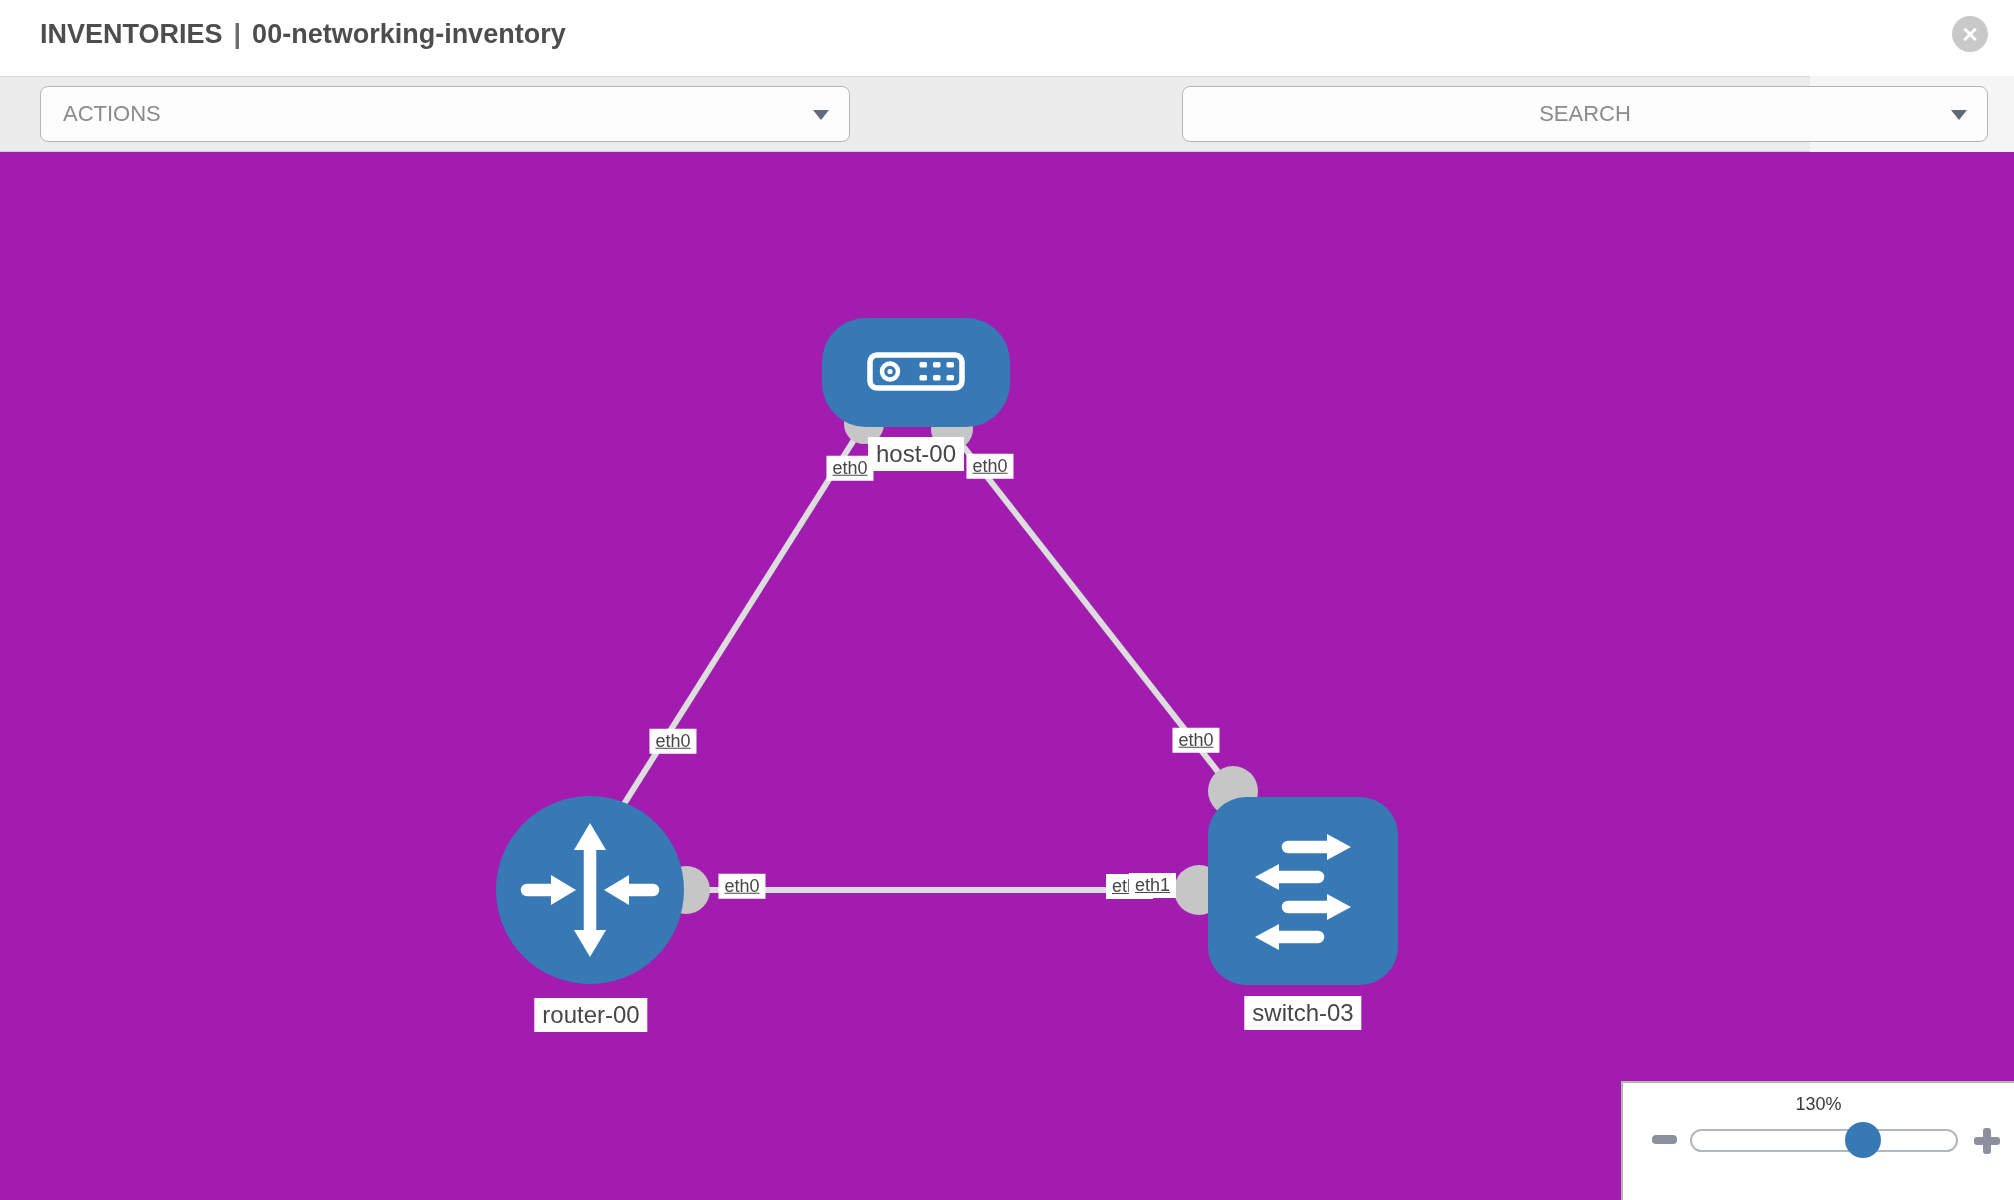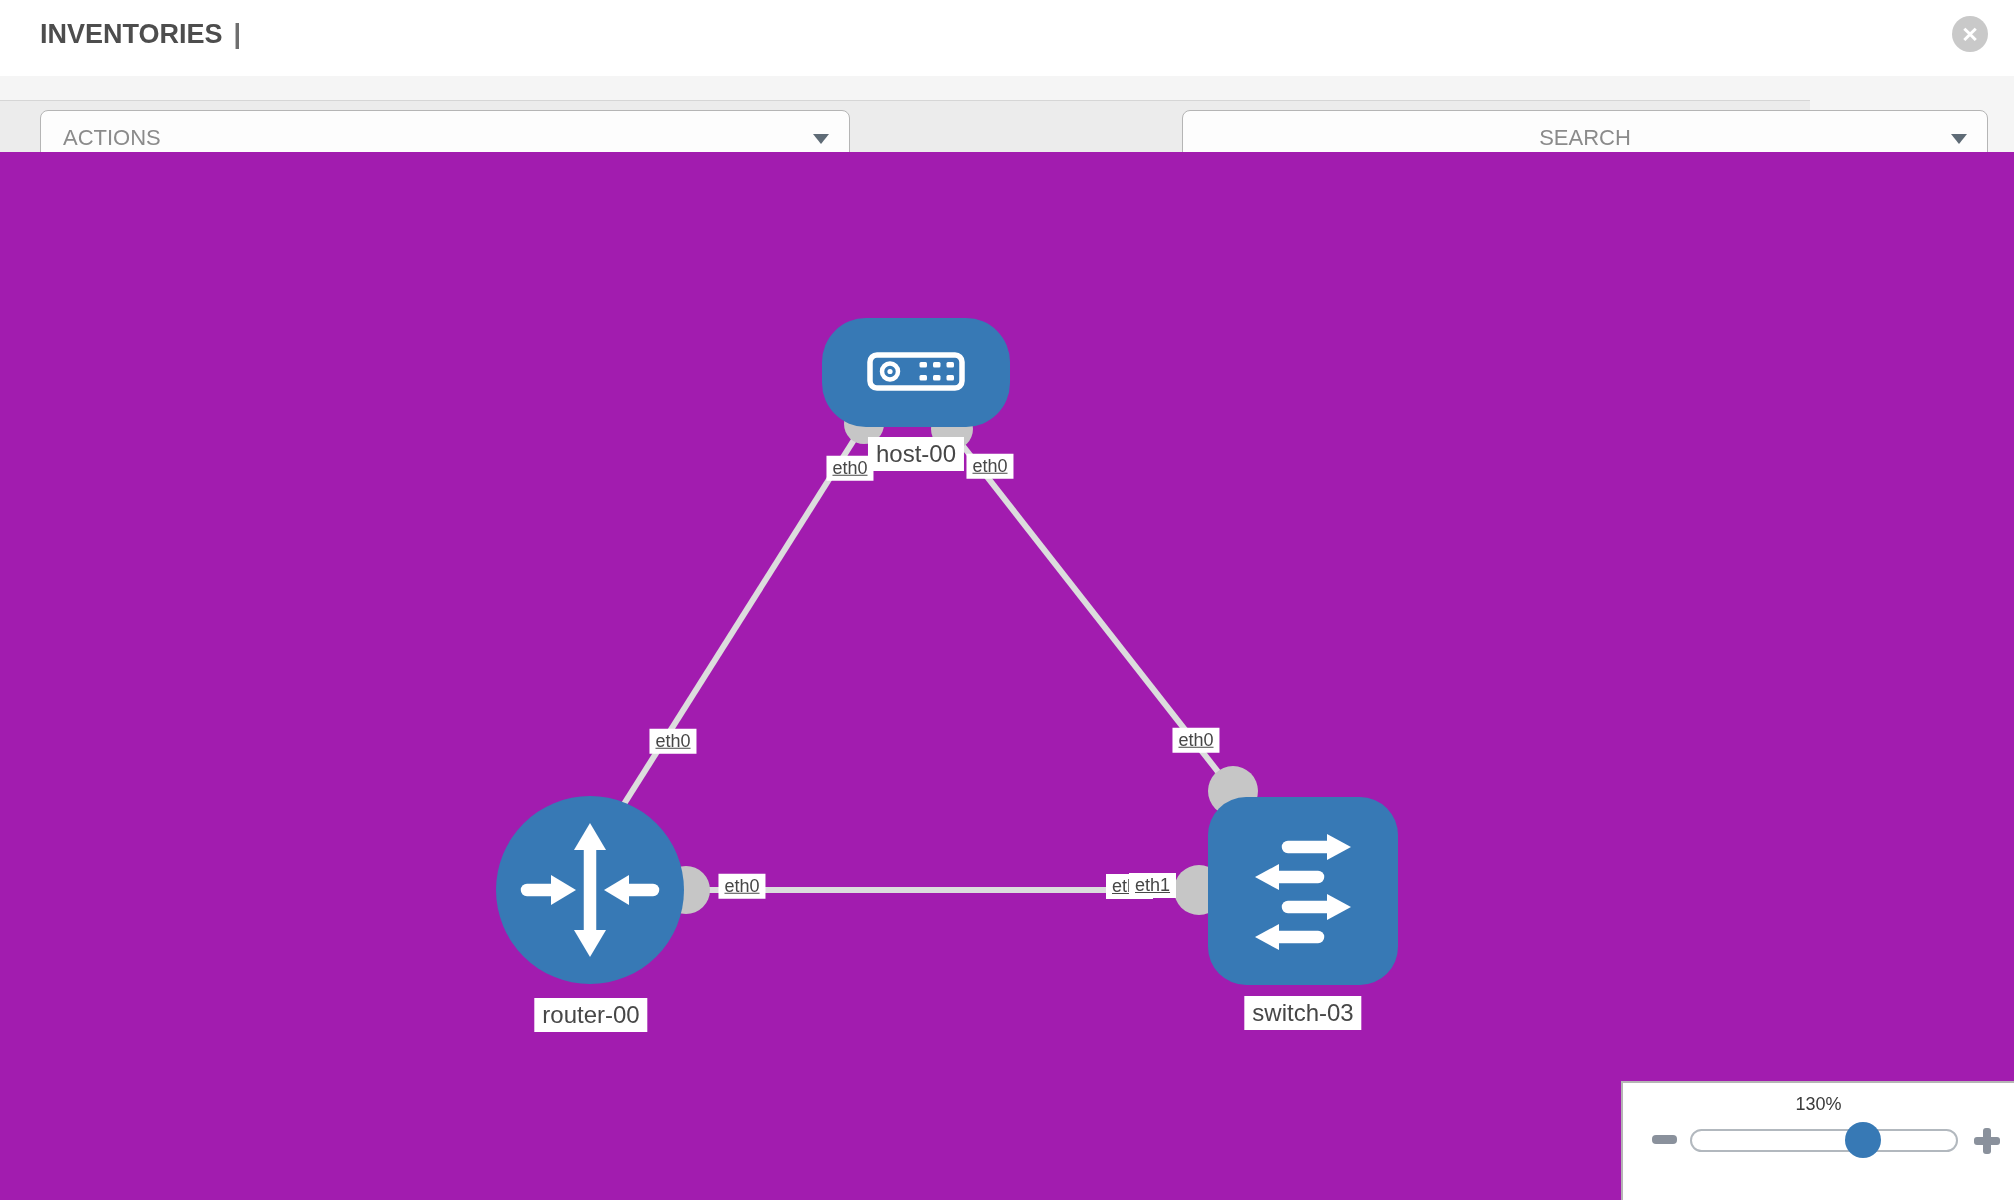--- a/index.html
+++ b/index.html
@@ -15,21 +15,21 @@
   .title{font-size:27px;font-weight:bold;color:#4d4d4d;display:flex;gap:11px;align-items:center;}
   .title .sep{color:#6e6e6e;font-weight:bold;}
   .close-btn{
     margin-left:auto;width:36px;height:36px;border-radius:50%;background:#c9c9c9;
     display:flex;align-items:center;justify-content:center;cursor:pointer;
   }
   .close-btn span{color:#ffffff;font-size:21px;font-weight:bold;line-height:1;}
   
   .toolbar{
     position:absolute;top:76px;left:0;width:1810px;height:76px;background:#ececec;
-    border-top:1px solid #d6d6d6;border-bottom:1px solid #d0d0d0;box-sizing:border-box;margin-top:24px;
+    border-top:1px solid #d6d6d6;border-bottom:1px solid #d0d0d0;box-sizing:border-box;
   }
   .select{
     position:absolute;top:9px;height:56px;background:#fdfdfd;border:1px solid #b5b5b5;
     border-radius:8px;box-sizing:border-box;display:flex;align-items:center;
     padding:0 22px;font-size:22px;color:#8b8b8b;cursor:pointer;
   }
   .select-actions{left:40px;width:810px;}
   .select-search{left:1182px;width:806px;justify-content:center;}
   .caret{
     position:absolute;right:20px;top:50%;margin-top:-4px;width:0;height:0;
@@ -66,20 +66,21 @@
   .zoom-plus .h{position:absolute;left:1px;top:10px;width:26px;height:8px;background:#8a919c;border-radius:3px;}
   .zoom-plus .v{position:absolute;left:10px;top:1px;width:8px;height:26px;background:#8a919c;border-radius:3px;}
 </style>
 </head>
 <body>
 
 <div class="header">
   <div class="title">
     <span>INVENTORIES</span>
     <span class="sep">|</span>
+    <span>00-networking-inventory</span>
   </div>
   <div class="close-btn">
     <span>✕</span>
   </div>
 </div>
 
 <div class="toolbar">
   <div class="select select-actions">
     <span>ACTIONS</span>
     <span class="caret"></span>

